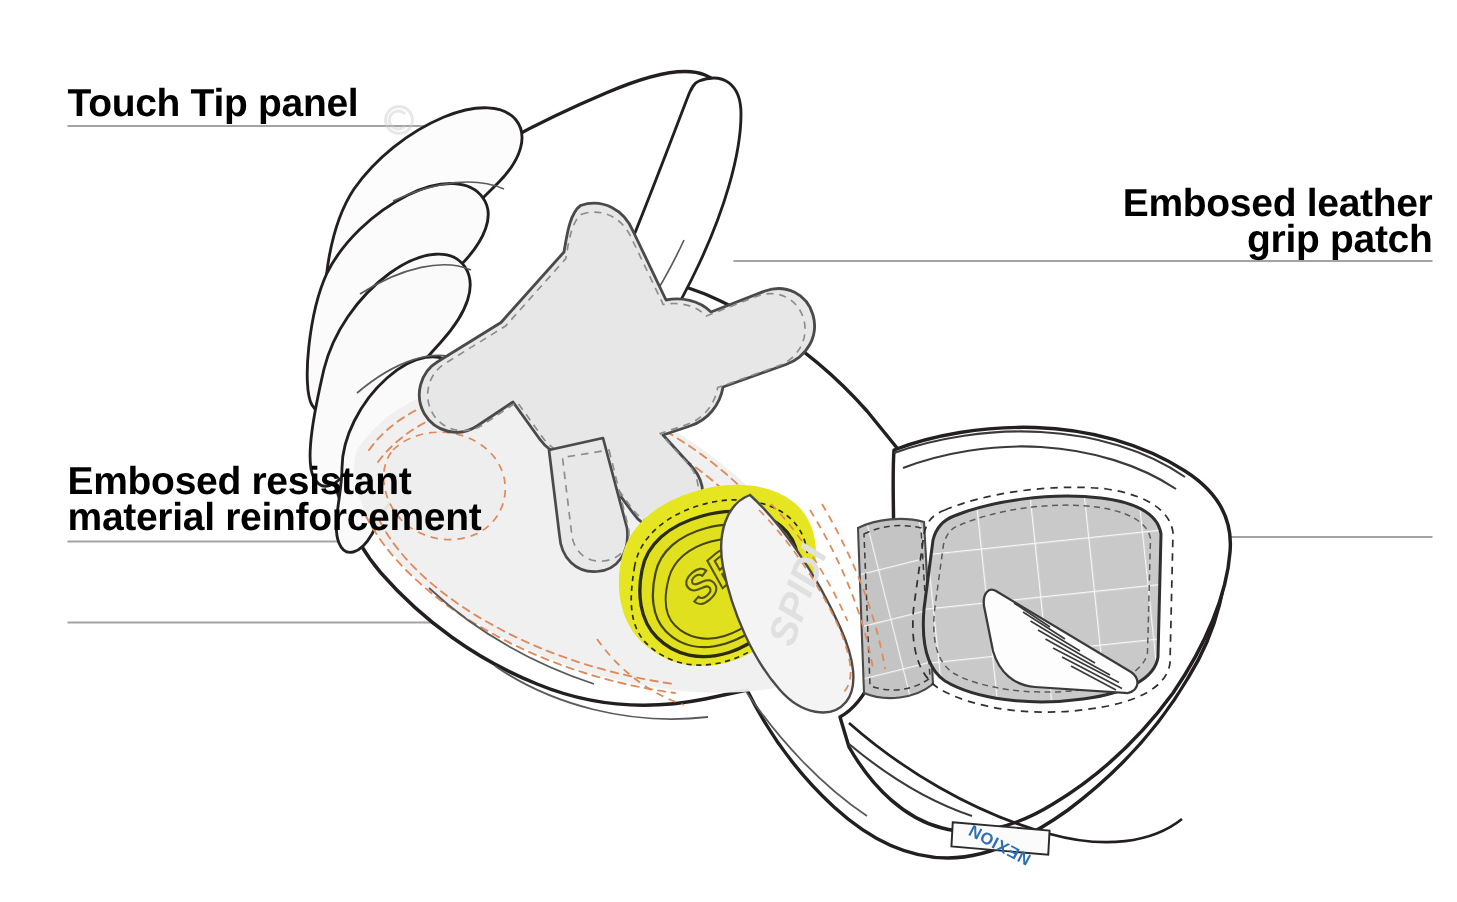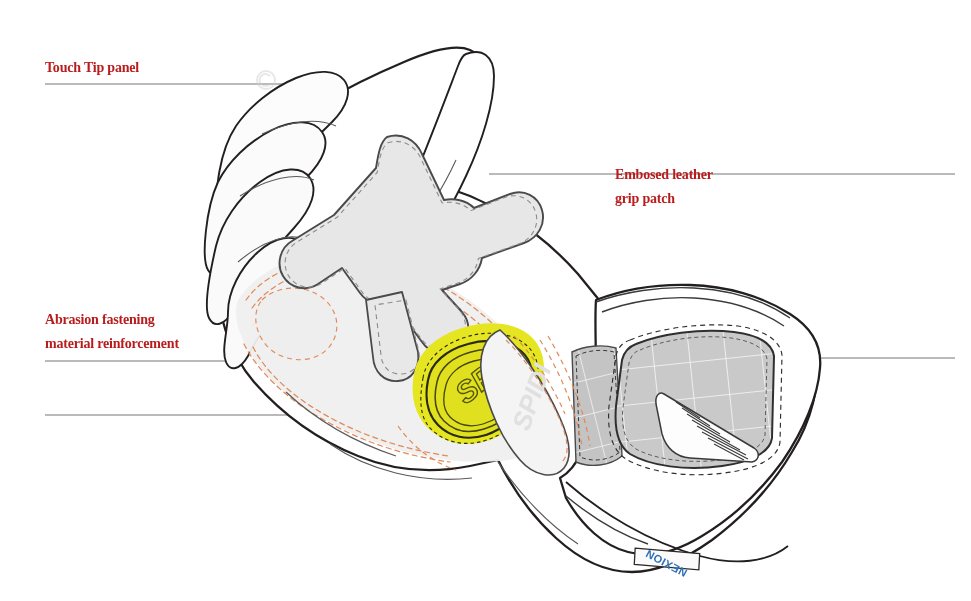--- a/index.html
+++ b/index.html
@@ -21,31 +21,31 @@
   #diagram-svg {
     position: absolute;
     top: 0;
     left: 0;
     width: 971px;
     height: 601px;
     display: block;
   }
   .callout {
     position: absolute;
-    font-family: Liberation Serif, serif;
+    font-family: Liberation Sans, sans-serif;
     font-weight: bold;
-    font-size: 14px;
+    font-size: 26px;
     line-height: 24px;
     letter-spacing: -0.2px;
-    color: #b91c1c;
+    color: #000000;
     white-space: pre-line;
     pointer-events: auto;
   }
   .callout.left  { text-align: left; }
-  .callout.right { text-align: left; margin-top: 40px; }
+  .callout.right { text-align: right; }
 </style>
 </head>
 <body>
 
 <div id="diagram-root">
 
   <svg id="diagram-svg" viewBox="0 0 971 601" xmlns="http://www.w3.org/2000/svg">
 
     <defs>
 
@@ -389,18 +389,18 @@
       </g>
 
     </g>
   </svg>
 
   <div class="callout left" style="left:45px; top:56px;">Touch Tip panel</div>
 
   <div class="callout right" style="right:16px; top:123px; width:340px;">Embosed leather
 grip patch</div>
 
-  <div class="callout left" style="left:45px; top:308px;">Abrasion fastening
+  <div class="callout left" style="left:45px; top:308px;">Embosed resistant
 material reinforcement</div>
 
 
 
 </div>
 
 </body></html>

